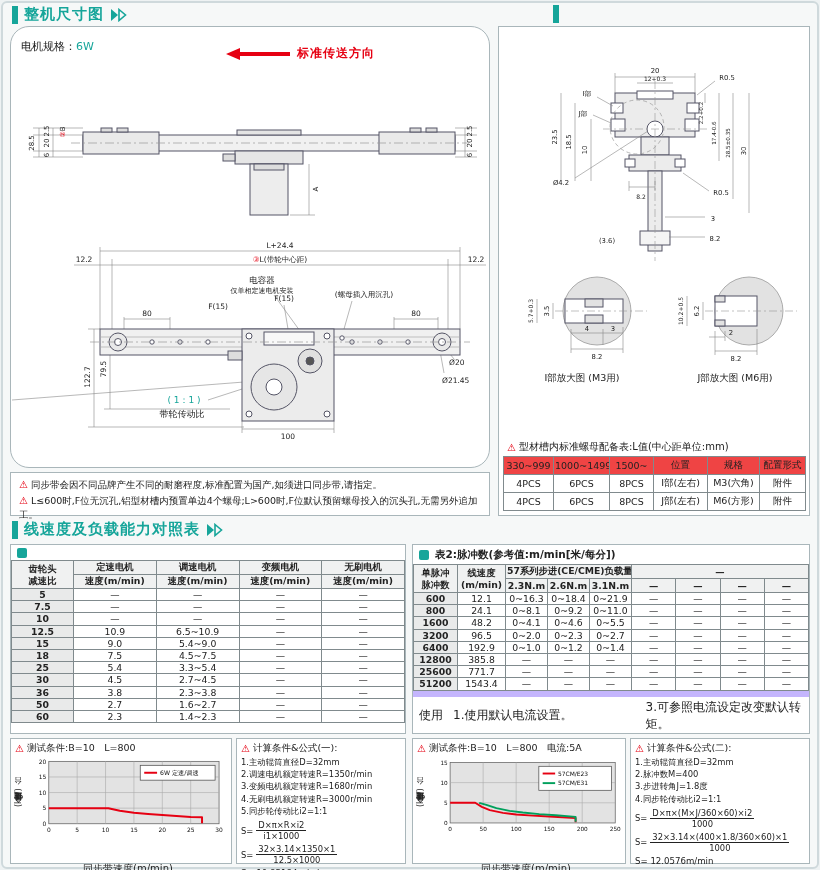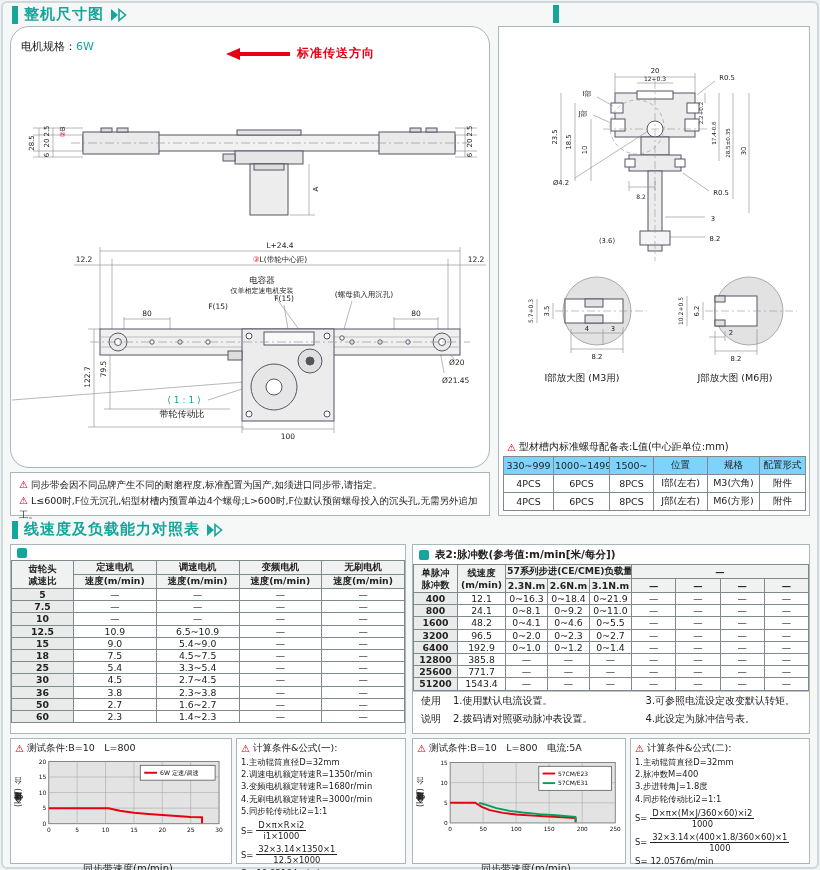--- a/index.html
+++ b/index.html
@@ -22,22 +22,22 @@
   .ttitle{display:flex;align-items:center;font-size:10.5px;font-weight:bold;padding:3px 6px 2px 6px;}
   .sq{width:10px;height:10px;background:#16a59a;border-radius:2px;display:inline-block;margin-right:6px;flex:0 0 auto;}
   table{border-collapse:collapse;table-layout:fixed;width:100%;}
   th,td{border:1px solid #808a8d;font-size:9.3px;text-align:center;padding:0 1px;overflow:hidden;white-space:nowrap;}
   th{background:#f0f1f1;font-weight:bold;height:13px;}
   #t1 td,#t2 td{height:11.2px;}
   #t1 tbody td:first-child,#t2 tbody td:first-child{background:#e9eaea;font-weight:bold;}
   .blk{display:block;line-height:1.2;}
   .ntitle{display:flex;align-items:center;font-size:10px;padding:3px 6px 2px 4px;}
   .nut td{height:17px;font-size:9.5px;}
-  .nut th{height:17px;font-weight:normal;background:#7dd3fc;font-size:9.5px;}
-  .usage{display:grid;grid-template-columns:36px 1.15fr 1fr;font-size:10px;border-top:1px solid #c4b5fd;}
+  .nut th{height:17px;font-weight:normal;background:#ef4444;font-size:9.5px;}
+  .usage{display:grid;grid-template-columns:36px 1.15fr 1fr;font-size:12px;border-top:6px solid #c4b5fd;}
   .usage div{padding:2px 4px;display:flex;align-items:center;}
   .usage .ul{justify-content:center;}
   .bbox{padding:3px 4px;}
   .btitle{display:flex;align-items:center;font-size:9.5px;margin-bottom:1px;white-space:nowrap;}
   .chartrow{display:flex;align-items:center;}
   .ylab{writing-mode:vertical-rl;transform:rotate(180deg);font-size:8px;height:80px;line-height:1;flex:0 0 12px;text-align:center;}
   .xlab{text-align:center;font-size:10px;margin-left:14px;margin-top:22px;}
   .cline{font-size:8.4px;line-height:1.45;white-space:nowrap;}
   .frow{display:flex;align-items:center;gap:3px;font-size:8.4px;margin-top:3px;white-space:nowrap;}
   .frac{display:inline-flex;flex-direction:column;text-align:center;line-height:1.2;}
@@ -527,21 +527,21 @@
         <th>2.6N.m</th>
         <th>3.1N.m</th>
         <th>—</th>
         <th>—</th>
         <th>—</th>
         <th>—</th>
       </tr>
     </thead>
     <tbody>
         <tr>
-          <td>400</td>
+          <td>600</td>
           <td>12.1</td>
           <td>0~16.3</td>
           <td>0~18.4</td>
           <td>0~21.9</td>
           <td>—</td>
           <td>—</td>
           <td>—</td>
           <td>—</td>
         </tr>
         <tr>

